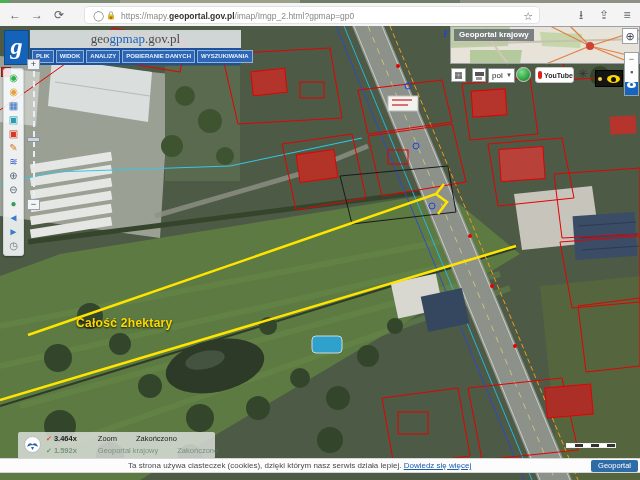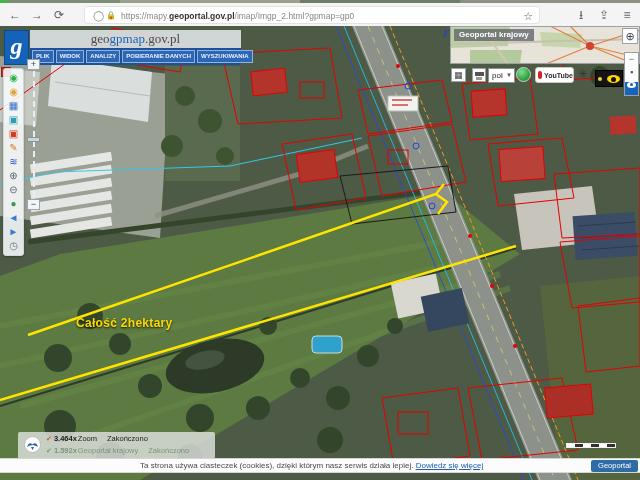--- a/index.html
+++ b/index.html
@@ -64,29 +64,29 @@
   .rc-eye { width:9px; height:6px; background:#fff; border-radius:50%; margin:3px auto; position:relative; }
   .rc-eye::after { content:""; position:absolute; left:3px; top:1px; width:3px; height:3px; background:#1565c0; border-radius:50%; }
   .mag-btn { position:absolute; left:622px; top:2px; width:16px; height:16px; background:#fdfdfd; border:1px solid #9aa0a6; color:#445; font-size:11px; line-height:14px; text-align:center; }
 
   
   .status-panel { position:absolute; left:18px; top:406px; width:197px; height:27px; background:rgba(226,229,226,.8); border-radius:2px; }
   .eagle { position:absolute; left:6px; top:4px; width:17px; height:17px; background:#fff; border-radius:50%; border:1px solid #bbb; }
   .status-rows { position:absolute; left:28px; top:1px; }
   .status-row { height:12px; font-size:7.5px; line-height:12px; color:#1c1c1c; white-space:nowrap; }
   .status-row .chk { font-size:7px; margin-right:2px; }
-  .status-row b { margin-right:1px; }
-  .status-row .lay { margin-right:10px; }
+  .status-row b { margin-right:21px; }
+  .status-row .lay { margin-right:19px; }
   .status-row.muted { color:#61806a; opacity:.75; }
   .scalebar { position:absolute; left:566px; top:417px; height:5px; display:flex; border:1px solid #f0f0f0; }
   .scalebar span { width:8px; height:3px; }
 
   
   .cookie-bar { position:absolute; left:0; top:458px; width:640px; height:15px; background:#fcfcfc; border-top:1px solid #d5d5d5; border-bottom:1px solid #d5d5d5; }
-  .cookie-text { position:absolute; left:140px; top:2px; font-size:8px; color:#4a4a4a; white-space:nowrap; }
+  .cookie-text { position:absolute; left:128px; top:2px; font-size:8px; color:#4a4a4a; white-space:nowrap; }
   .cookie-link { color:#1a5cb0; text-decoration:underline; }
   .cookie-btn { position:absolute; right:2px; top:1px; height:12px; background:#2e6ca8; color:#fff; font-size:7.5px; line-height:12px; padding:0 7px; border-radius:2px; }
 </style>
 </head>
 <body>
 
 <div id="screen">
 
   <div class="top-strip"></div>
 

